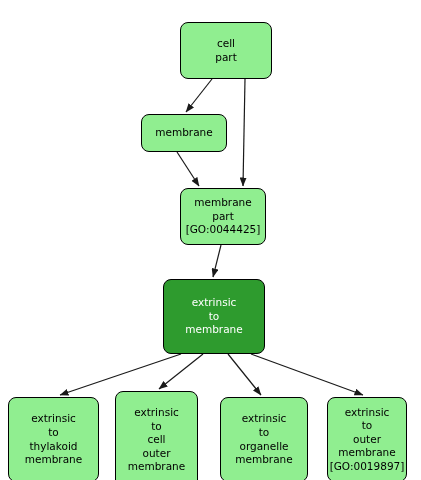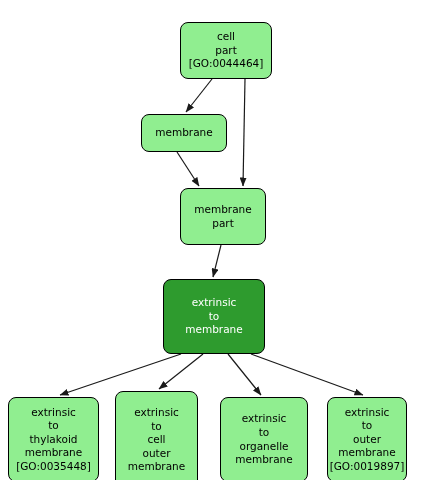--- a/index.html
+++ b/index.html
@@ -70,40 +70,39 @@
         <line x1="203" y1="338" x2="159" y2="373" stroke="#1a1a1a" stroke-width="1.2" marker-end="url(#arrowhead)"></line>
         <line x1="228" y1="338" x2="261" y2="379" stroke="#1a1a1a" stroke-width="1.2" marker-end="url(#arrowhead)"></line>
         <line x1="251" y1="338" x2="363" y2="379" stroke="#1a1a1a" stroke-width="1.2" marker-end="url(#arrowhead)"></line>
       </g>
   </svg>
 
   <div id="nodes-layer">
       <div class="node" style="left: 180px; top: 6px; width: 92px; height: 57px;">
         <span class="line">cell</span>
         <span class="line">part</span>
-        <span class="line">[GO:0044464]</span>
       </div>
       <div class="node" style="left: 141px; top: 98px; width: 86px; height: 38px;">
         <span class="line">membrane</span>
       </div>
       <div class="node" style="left: 180px; top: 172px; width: 86px; height: 57px;">
         <span class="line">membrane</span>
         <span class="line">part</span>
+        <span class="line">[GO:0044425]</span>
       </div>
       <div class="node highlight" style="left: 163px; top: 263px; width: 102px; height: 75px;">
         <span class="line">extrinsic</span>
         <span class="line">to</span>
         <span class="line">membrane</span>
       </div>
       <div class="node" style="left: 8px; top: 381px; width: 91px; height: 85px;">
         <span class="line">extrinsic</span>
         <span class="line">to</span>
         <span class="line">thylakoid</span>
         <span class="line">membrane</span>
-        <span class="line">[GO:0035448]</span>
       </div>
       <div class="node" style="left: 115px; top: 375px; width: 83px; height: 98px;">
         <span class="line">extrinsic</span>
         <span class="line">to</span>
         <span class="line">cell</span>
         <span class="line">outer</span>
         <span class="line">membrane</span>
       </div>
       <div class="node" style="left: 220px; top: 381px; width: 88px; height: 85px;">
         <span class="line">extrinsic</span>

